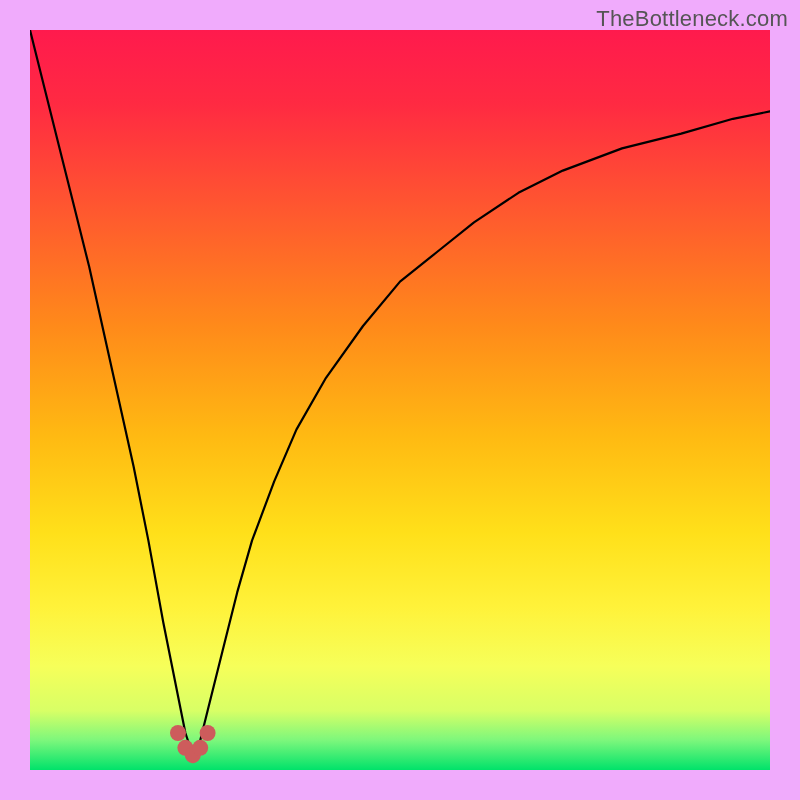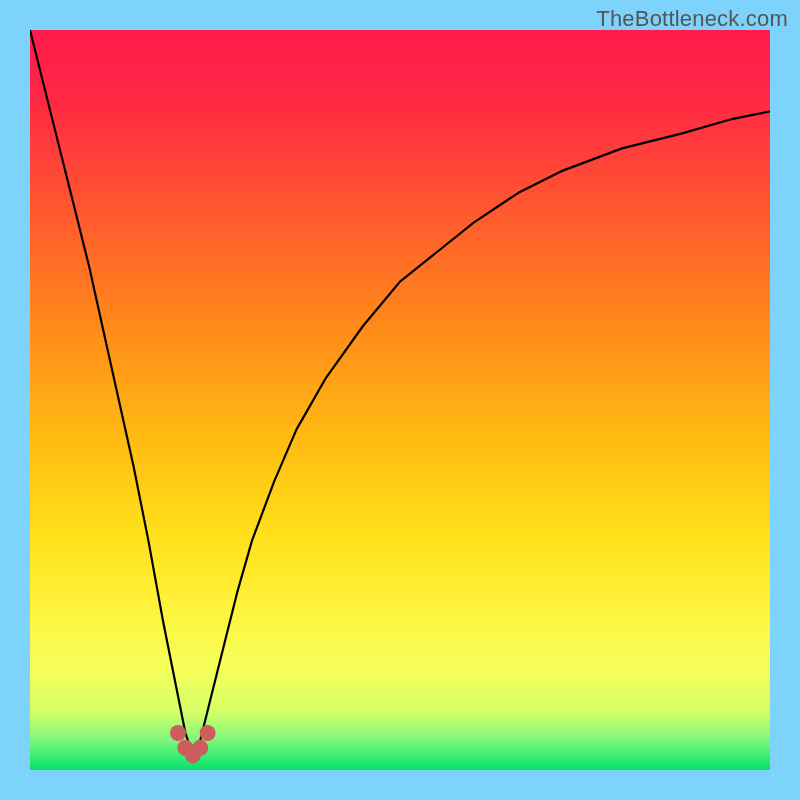--- a/index.html
+++ b/index.html
@@ -10,21 +10,21 @@
     background: #000;
     overflow: hidden;
     font-family: Arial, Helvetica, sans-serif;
   }
   .frame {
     position: absolute;
     top: 0;
     left: 0;
     width: 800px;
     height: 800px;
-    background: #7dd3fc;
+    background: #f0abfc;
   }
   .plot-area {
     position: absolute;
     left: 30px;
     top: 30px;
     width: 740px;
     height: 740px;
     overflow: hidden;
   }
   .gradient {

